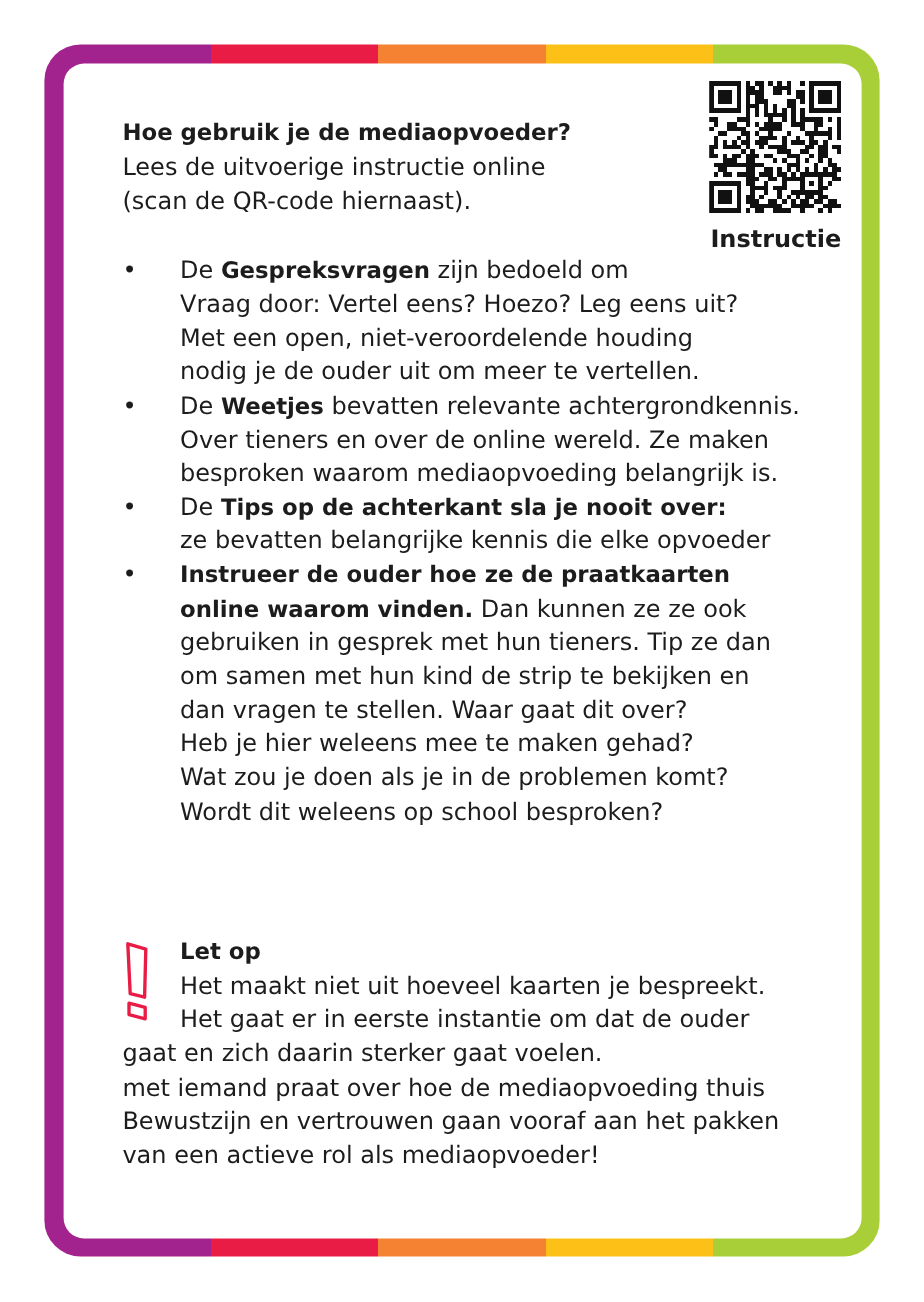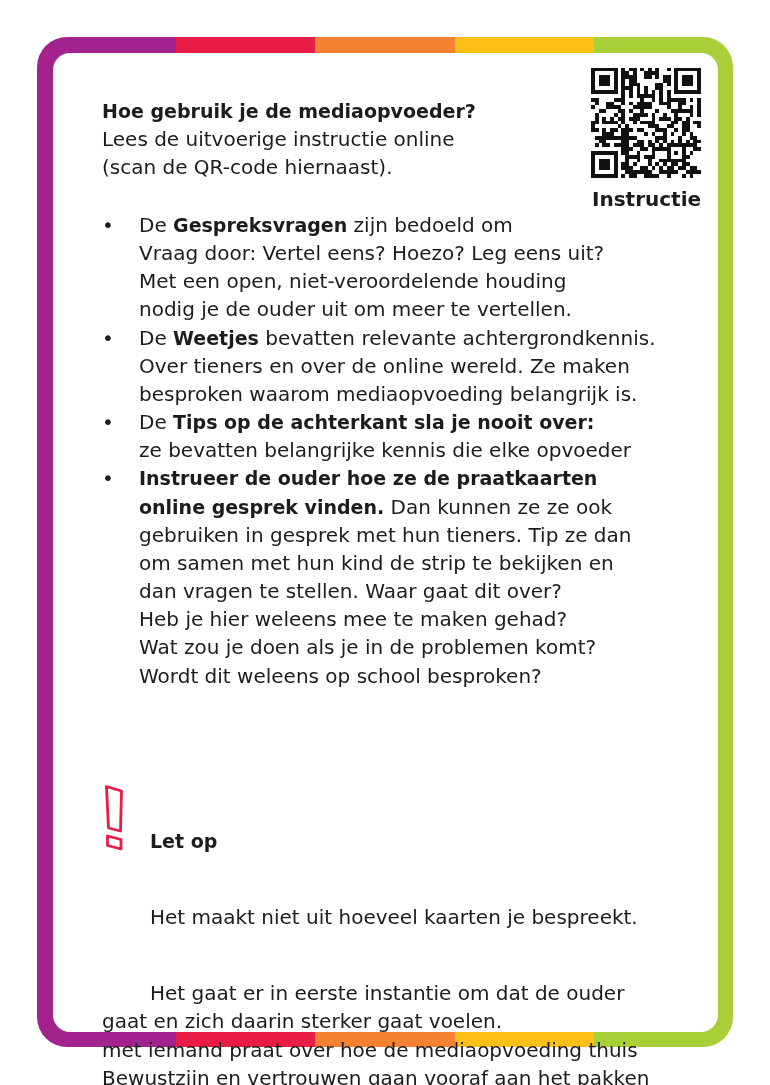--- a/index.html
+++ b/index.html
@@ -65,26 +65,26 @@
       position: absolute;
       left: 102px; top: 211px;
     }
     .item { position: relative; }
     .dot {
       position: absolute;
       left: 0; top: 0;
       font-size: 20px;
       line-height: 28.17px;
     }
-    .lines { margin-left: 37px; }
+    .lines { margin-left: 48px; }
     .note {
       position: absolute;
       left: 102px; top: 779px;
     }
-    .note .indent { padding-left: 48px; margin-top: 48px; }
+    .note .indent { padding-left: 48px; }
     .note-icon {
       position: absolute;
       left: 2px; top: 6px;
       width: 20px; height: 66px;
     }
   </style>
 </head>
 <body>
 
 <div class="frame">
@@ -130,21 +130,21 @@
     <div class="lines">
       <div class="line"><span>De </span><b>Tips op de achterkant sla je nooit over:</b></div>
       <div class="line">ze bevatten belangrijke kennis die elke opvoeder</div>
     </div>
   </div>
 
   <div class="item">
     <span class="dot">•</span>
     <div class="lines">
       <div class="line"><b>Instrueer de ouder hoe ze de praatkaarten</b></div>
-      <div class="line"><b>online gesprek vinden.</b><span> Dan kunnen ze ze ook</span></div>
+      <div class="line"><b>online waarom vinden.</b><span> Dan kunnen ze ze ook</span></div>
       <div class="line">gebruiken in gesprek met hun tieners. Tip ze dan</div>
       <div class="line">om samen met hun kind de strip te bekijken en</div>
       <div class="line">dan vragen te stellen. Waar gaat dit over?</div>
       <div class="line">Heb je hier weleens mee te maken gehad?</div>
       <div class="line">Wat zou je doen als je in de problemen komt?</div>
       <div class="line">Wordt dit weleens op school besproken?</div>
     </div>
   </div>
 </div>
 

